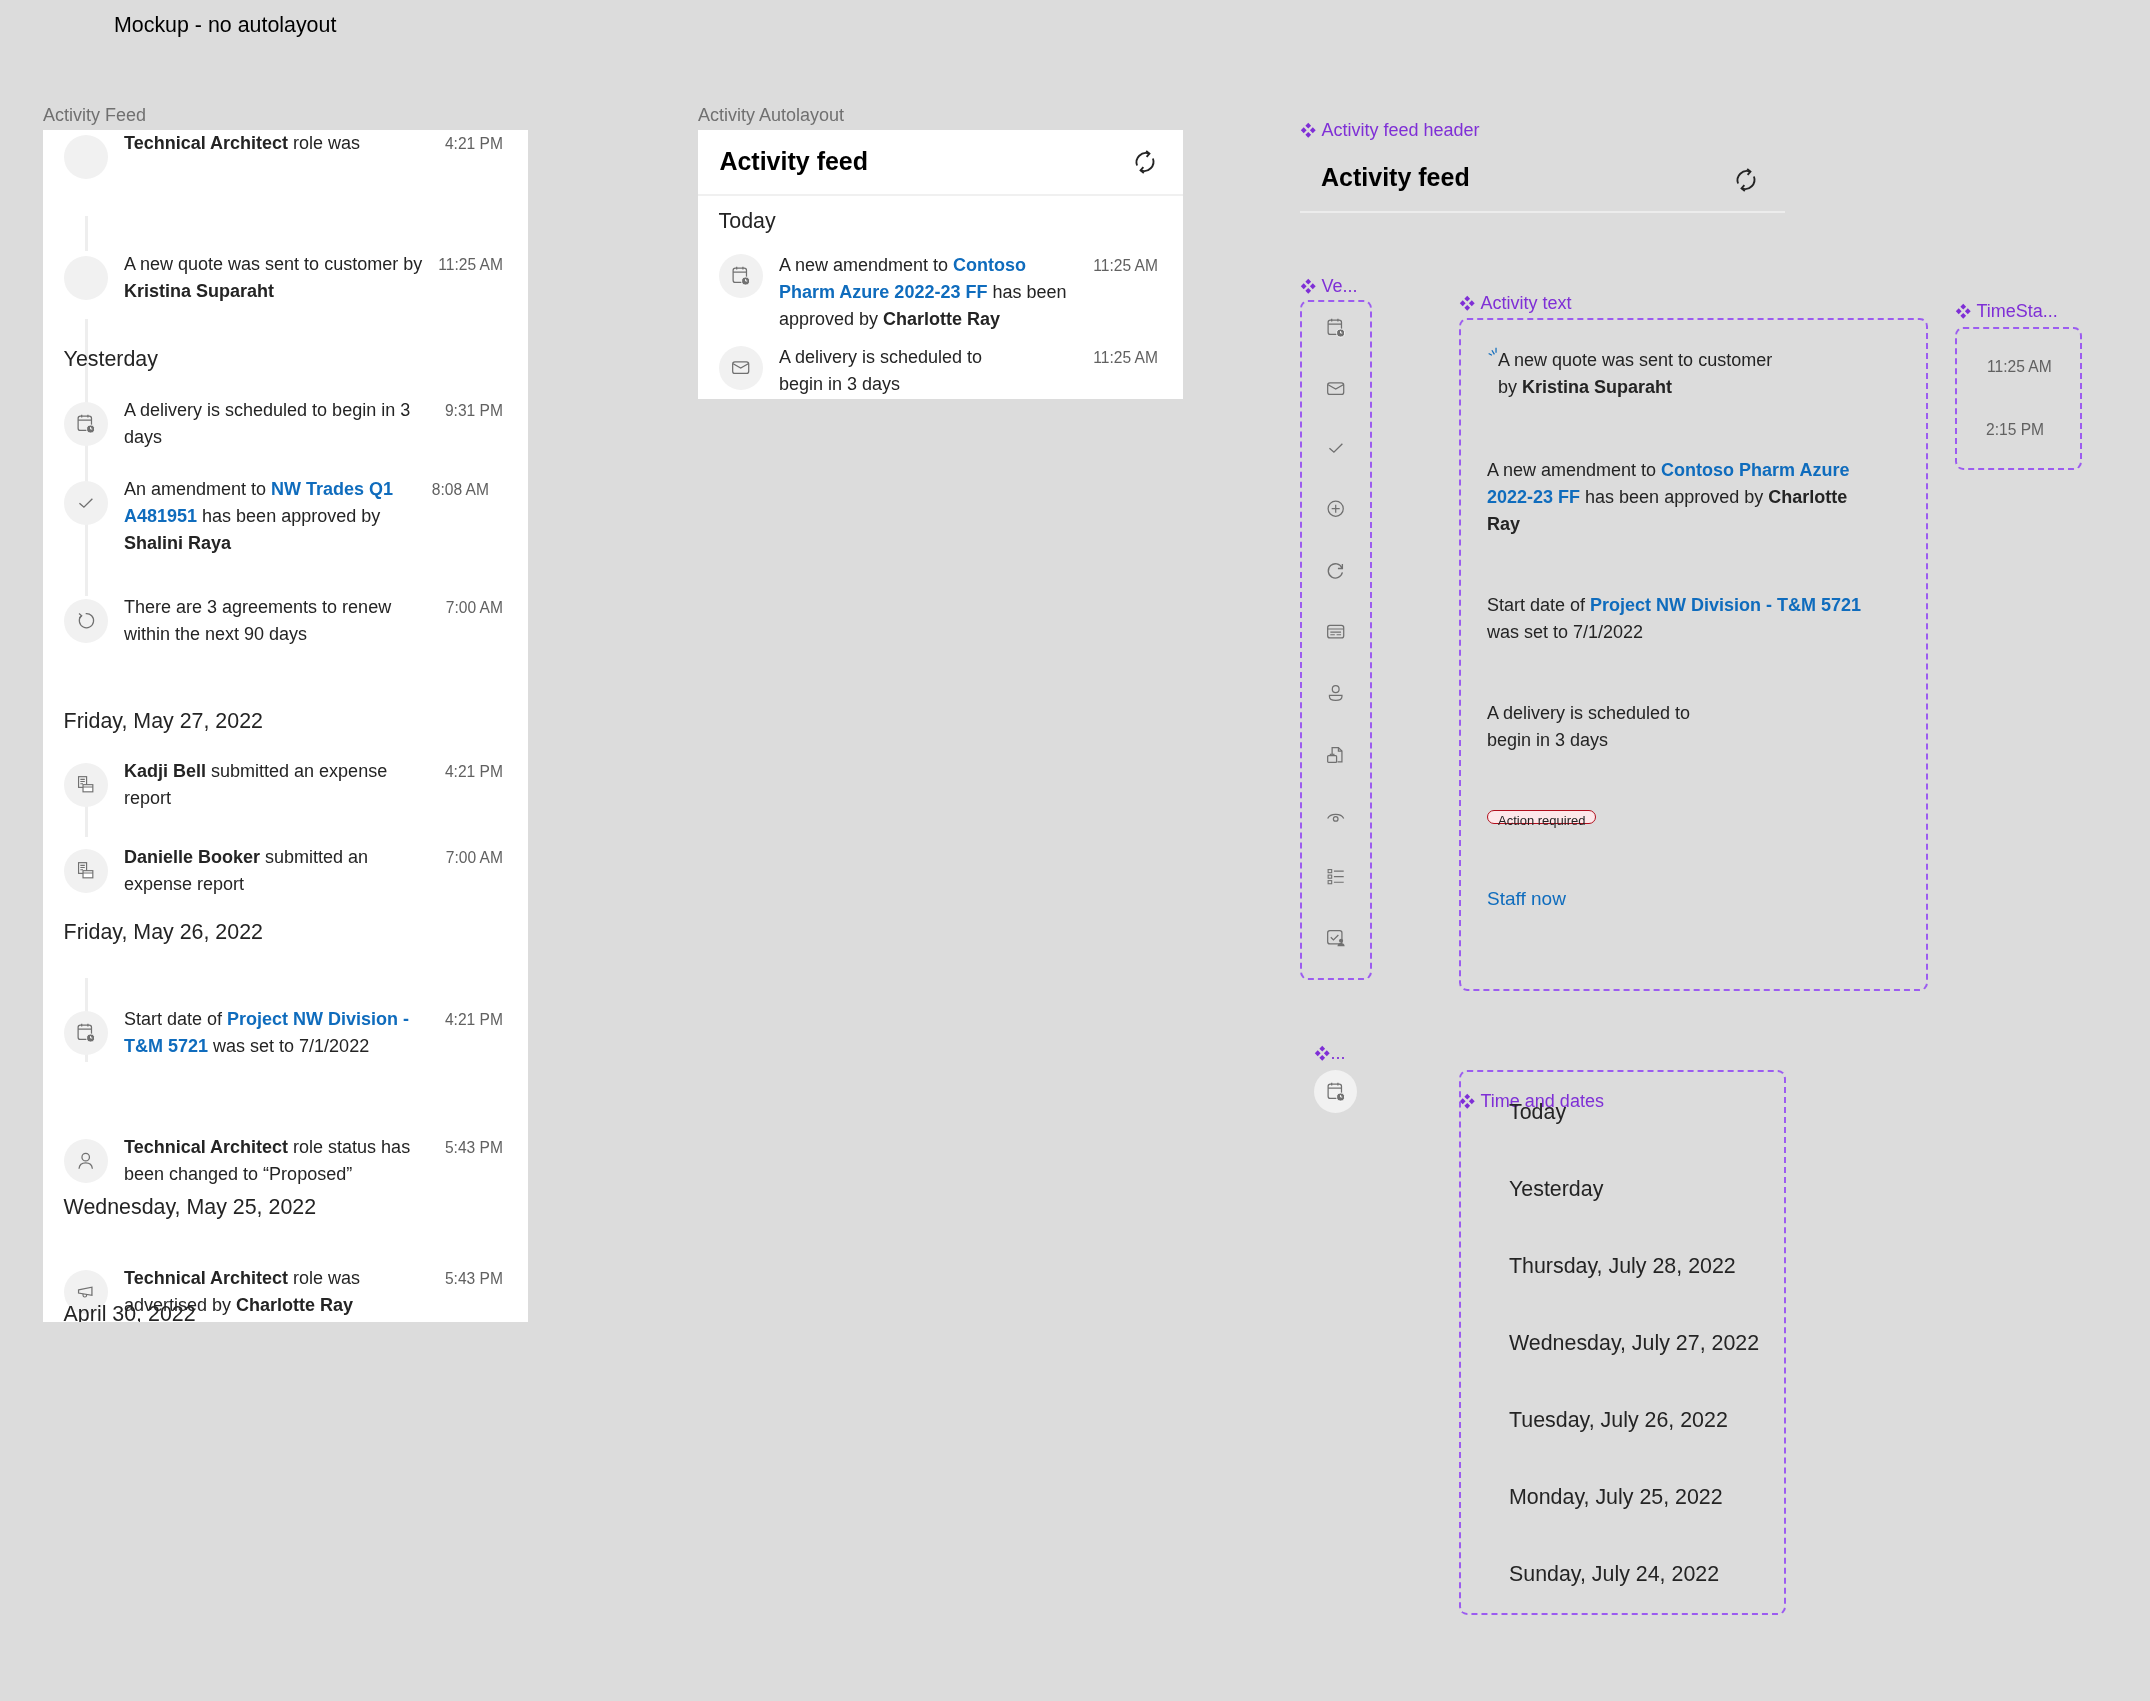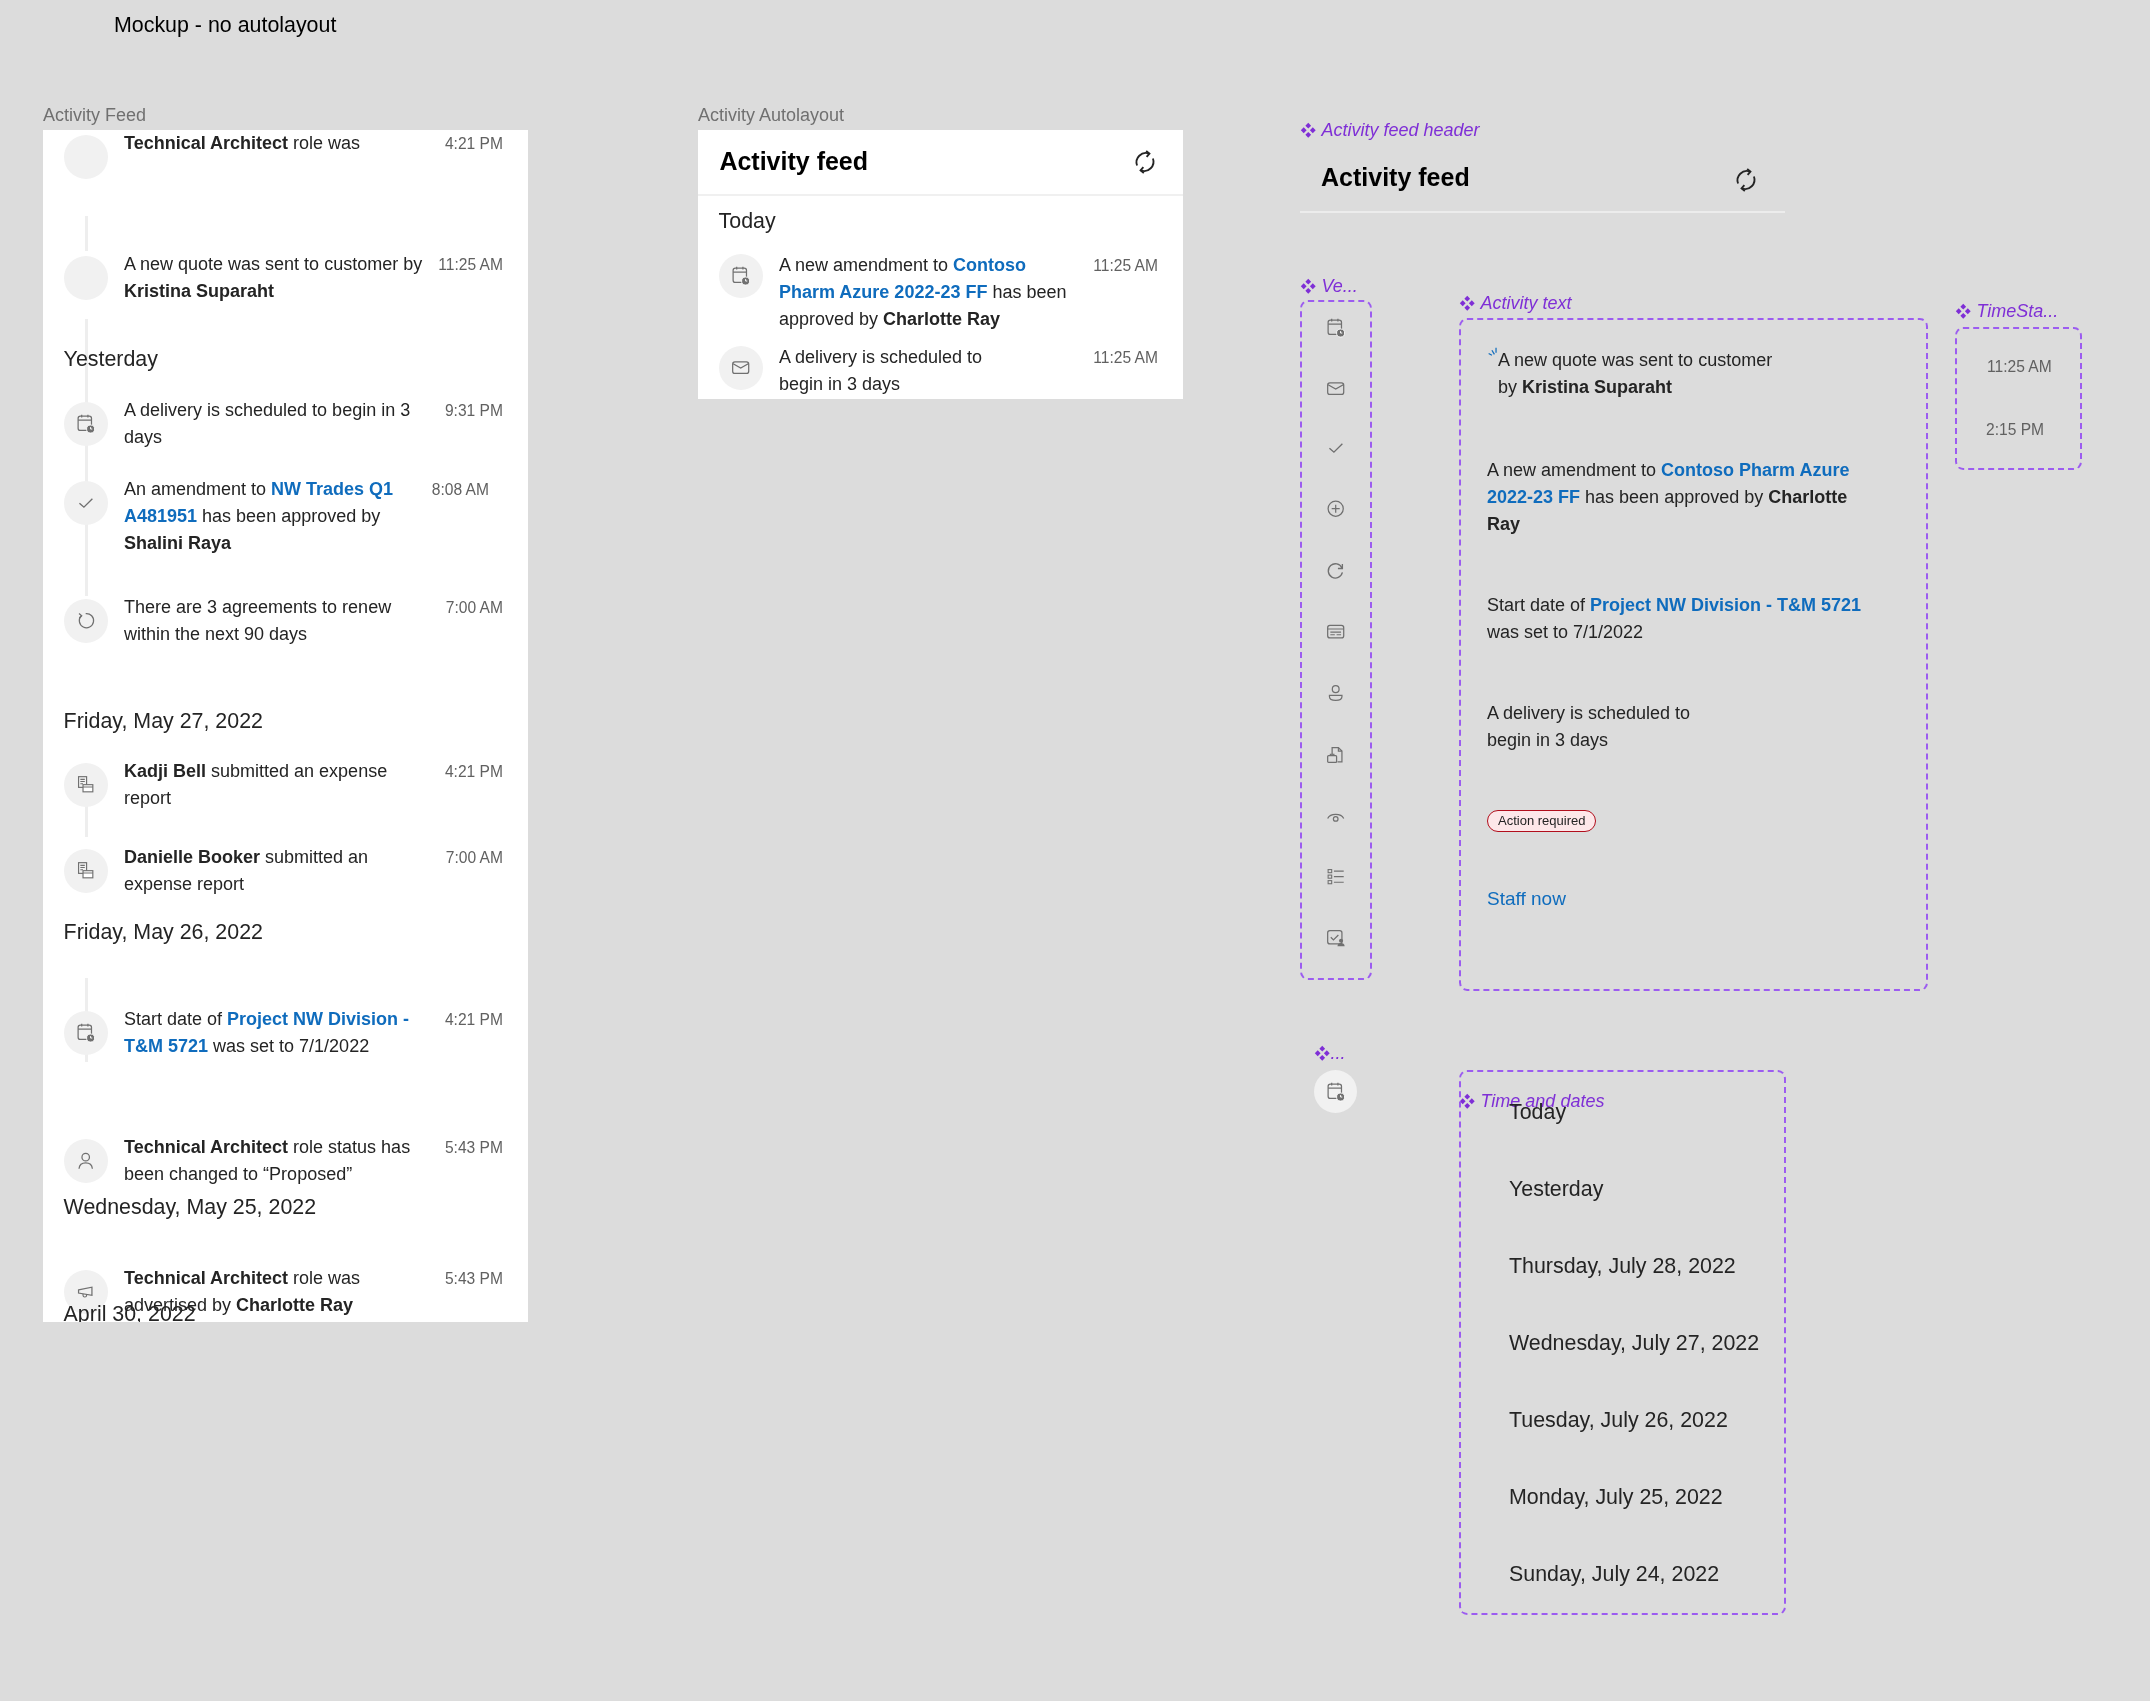--- a/index.html
+++ b/index.html
@@ -25,33 +25,33 @@
   .feed-time { position: absolute; right: 25px; font-size: 15.6px; color: #616161; white-space: nowrap; line-height: 27px; }
   .bold { font-weight: bold; color: #242424; }
   .link { color: #0f6cbd; font-weight: bold; }
   .date-header { position: absolute; left: 20.6px; font-size: 21.4px; color: #242424; white-space: nowrap; }
 
   .mid-header { position: absolute; left: 0; top: 0; width: 485px; height: 66px; border-bottom: 2.5px solid #f0f0f0; }
   .mid-title { position: absolute; left: 21.4px; top: 16.5px; font-size: 25px; font-weight: bold; color: #000; }
   .refresh-btn { position: absolute; width: 33px; height: 33px; display: flex; align-items: center; justify-content: center; cursor: pointer; }
   .refresh-btn svg { width: 28px; height: 28px; }
 
-  .comp-label { font-size: 18px; color: #7f2fd6; white-space: nowrap; display: flex; align-items: center; gap: 5px; font-style: italic; }
+  .comp-label { font-size: 18px; color: #7f2fd6; white-space: nowrap; display: flex; align-items: center; gap: 5px; }
   .diamond-icon { width: 16.5px; height: 16.5px; display: inline-block; }
   .dashed { border: 2.1px dashed #9c5cf0; border-radius: 8.2px; }
 
   .comp-header-title { left: 1321px; top: 163px; font-size: 25px; font-weight: bold; color: #000; white-space: nowrap; }
   .comp-divider { left: 1300px; top: 211px; width: 485px; height: 1.6px; background: #ececec; }
 
   .icon-col-item { position: absolute; left: 0; width: 100%; display: flex; justify-content: center; }
   .icon-col-item svg { width: 21.4px; height: 21.4px; }
 
   .at-text { position: absolute; left: 26px; font-size: 18px; line-height: 27px; color: #242424; width: 387px; }
   .badge {
-    position: absolute; left: 26px; top: 490px; height: 22px; padding: 0 10px;
+    position: absolute; left: 26px; top: 490px; height: 14px; padding: 0 10px;
     border: 1.6px solid #b10e1c; border-radius: 11.5px; background: #fde7e9;
     font-size: 13px; line-height: 19px; color: #242424; white-space: nowrap;
   }
   .staff-link { position: absolute; left: 26px; top: 568px; font-size: 19px; color: #0f6cbd; cursor: pointer; }
 
   .ts-text { position: absolute; font-size: 15.6px; color: #616161; white-space: nowrap; }
   .date-list-item { position: absolute; left: 48px; font-size: 21.4px; color: #242424; white-space: nowrap; }
 </style>
 </head>
 <body>

